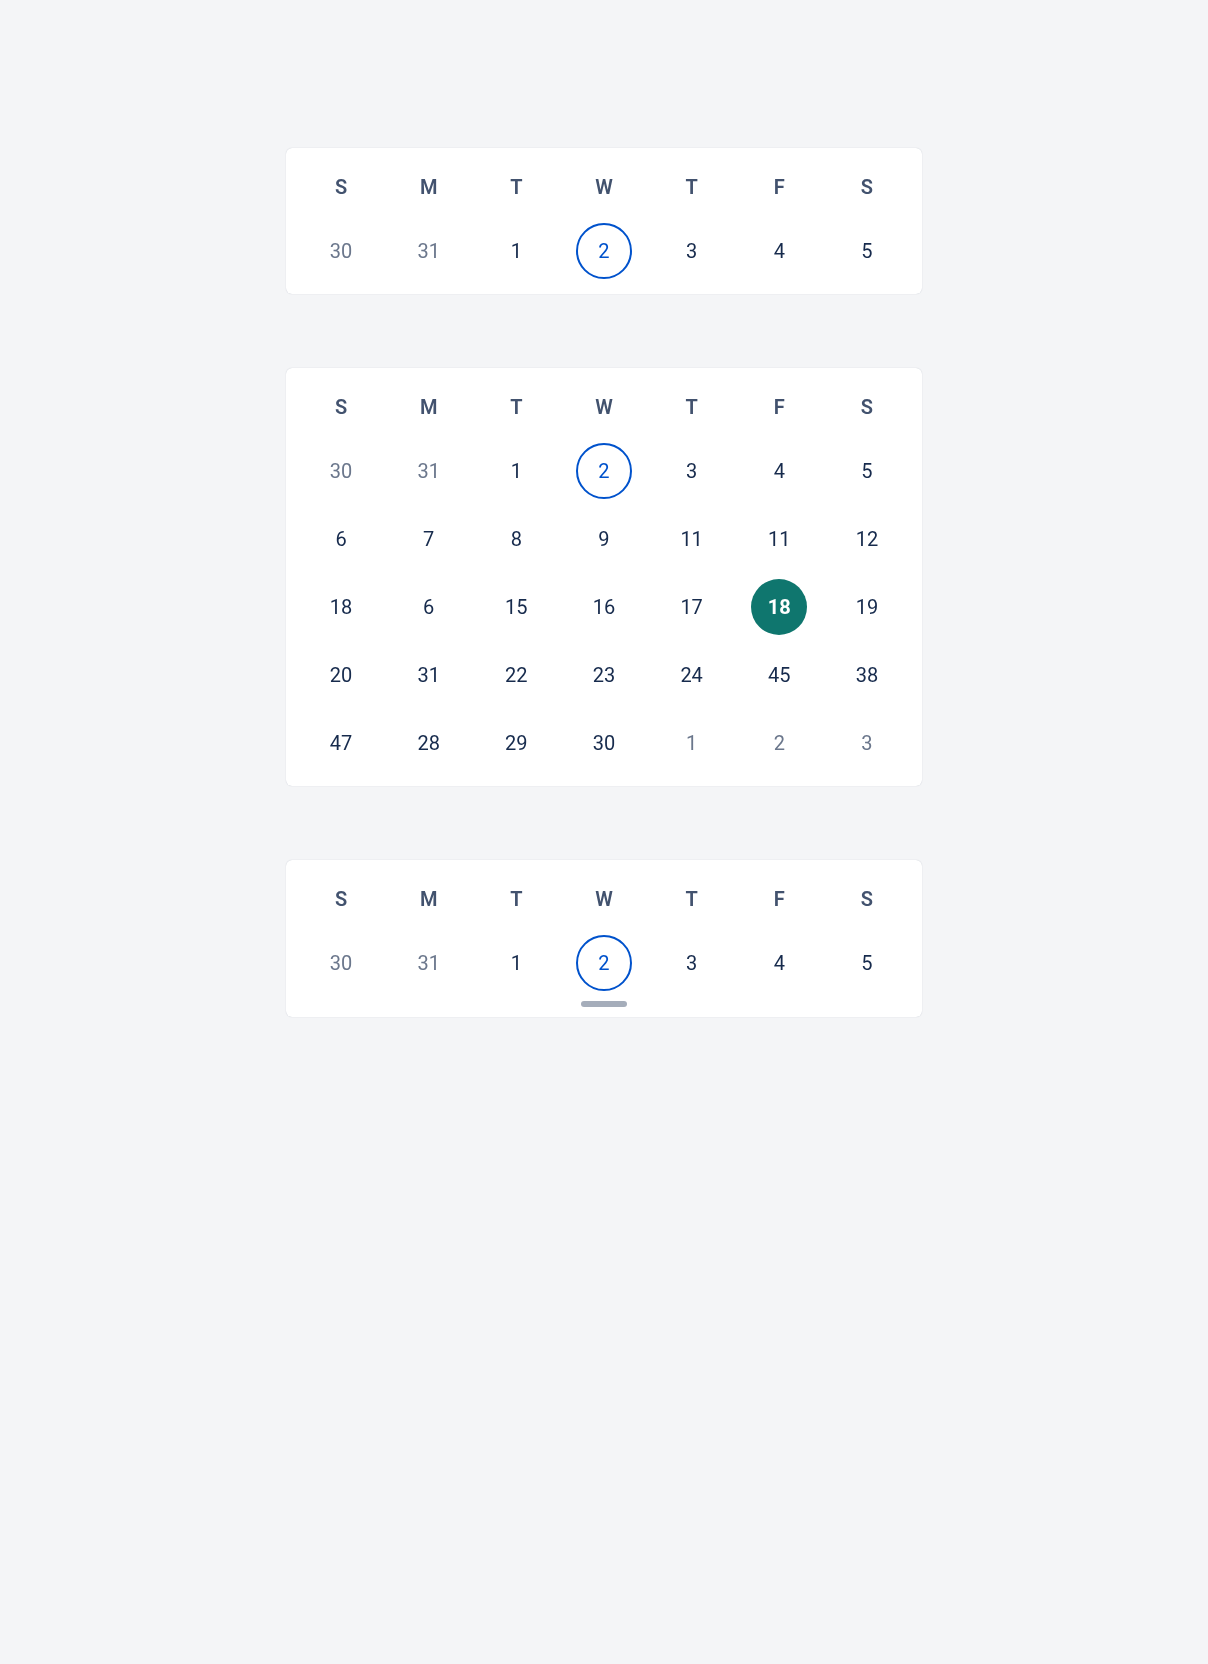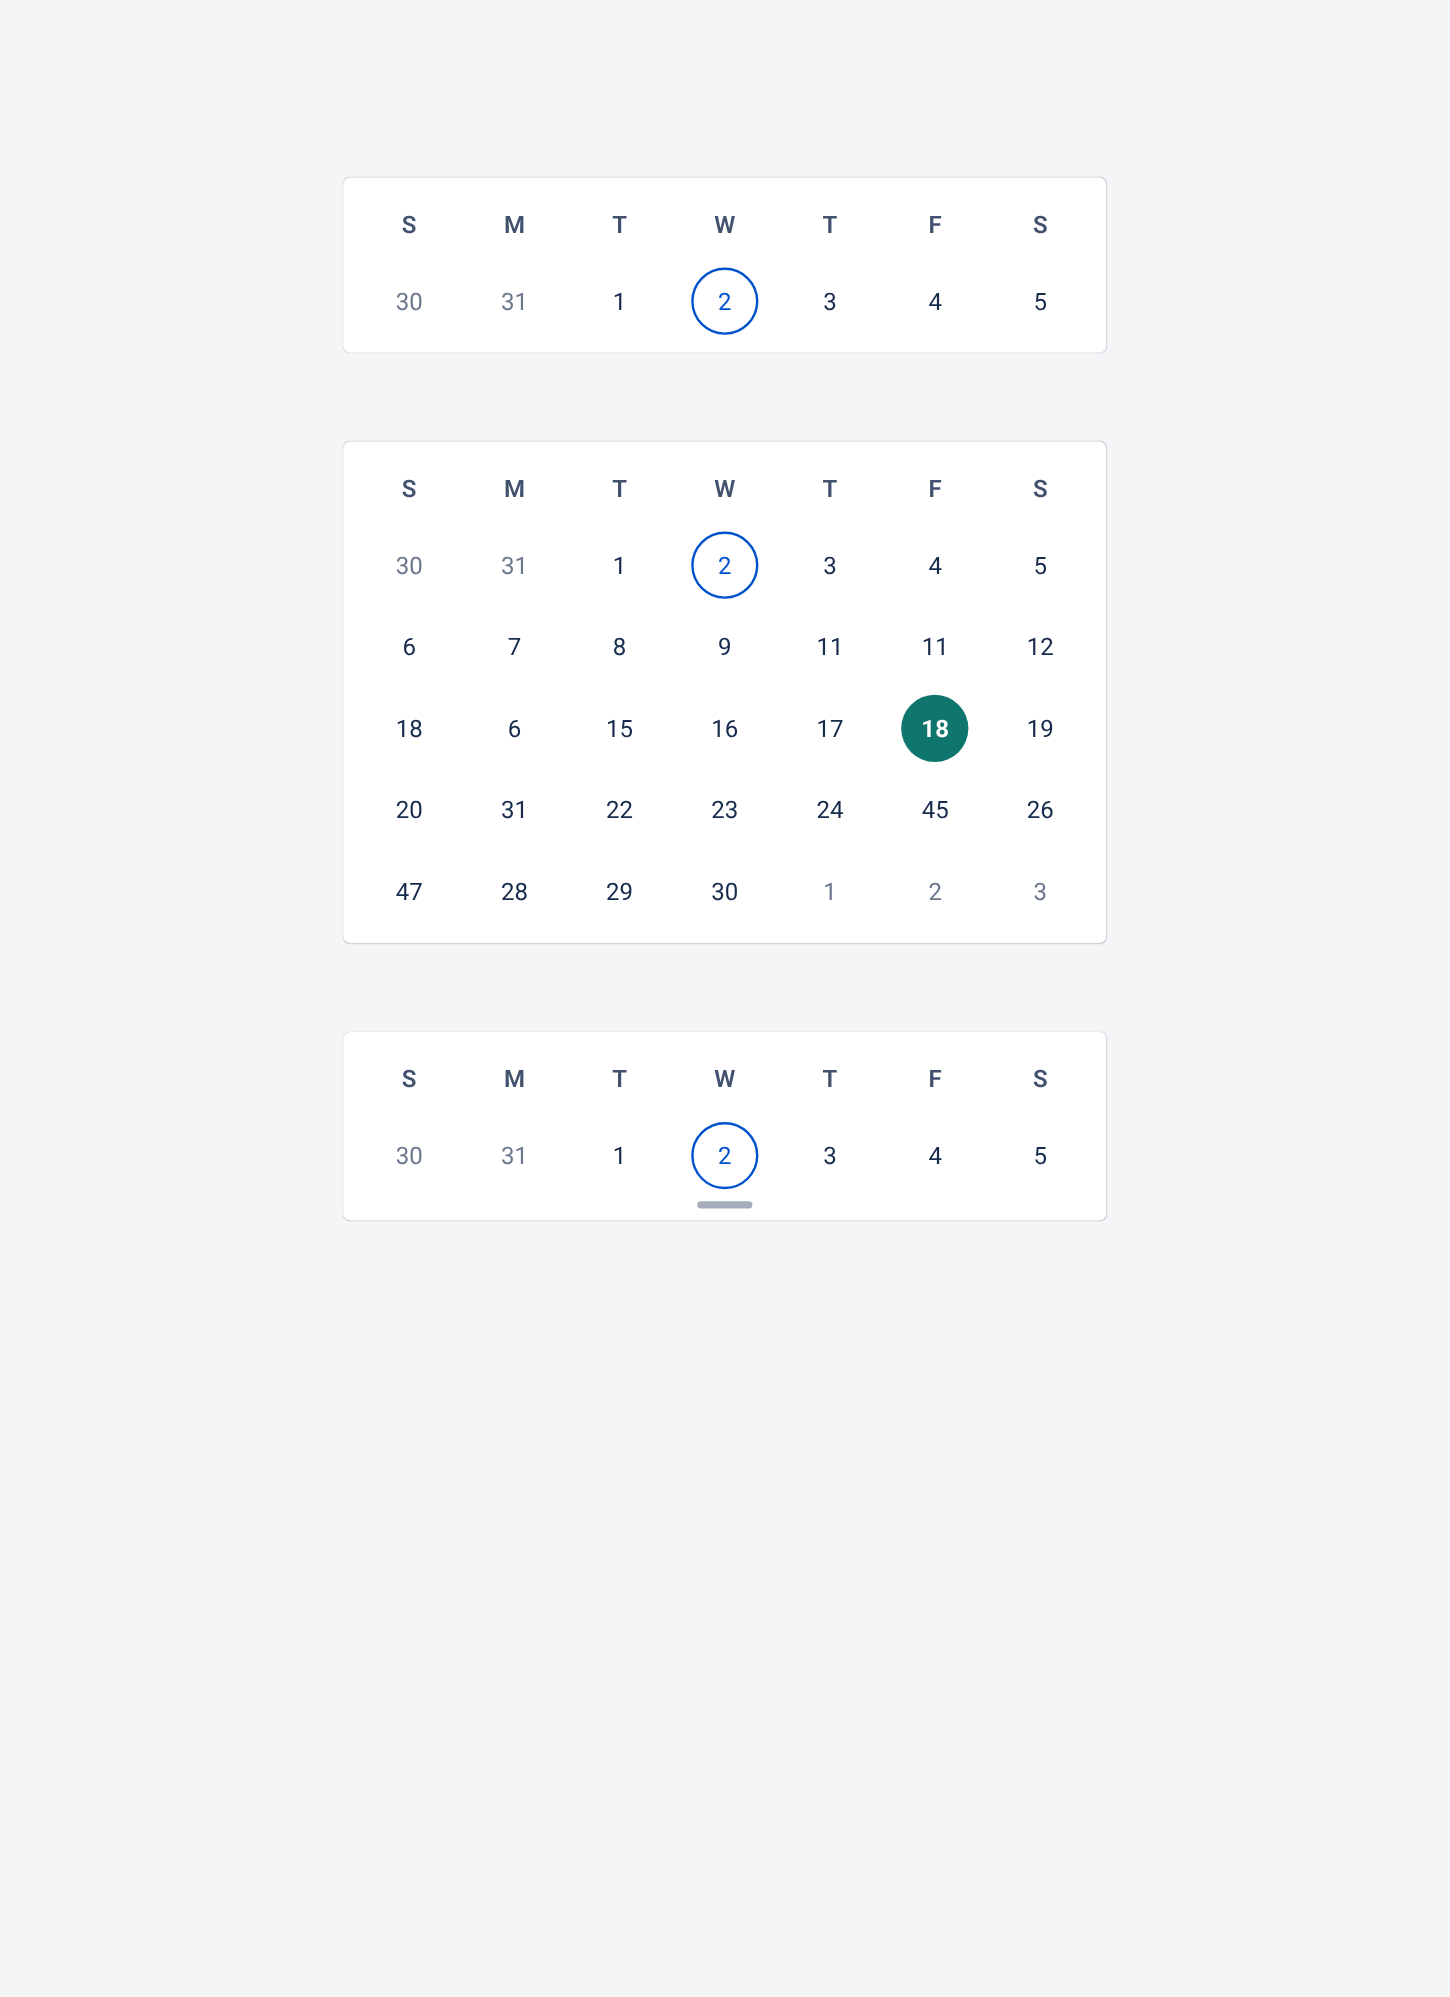--- a/index.html
+++ b/index.html
@@ -135,21 +135,21 @@
         <div class="day-cell selected">18</div>
         <div class="day-cell">19</div>
       </div>
       <div class="week-row">
         <div class="day-cell">20</div>
         <div class="day-cell">31</div>
         <div class="day-cell">22</div>
         <div class="day-cell">23</div>
         <div class="day-cell">24</div>
         <div class="day-cell">45</div>
-        <div class="day-cell">26</div>
+        <div class="day-cell">38</div>
       </div>
       <div class="week-row">
         <div class="day-cell">47</div>
         <div class="day-cell">28</div>
         <div class="day-cell">29</div>
         <div class="day-cell">30</div>
         <div class="day-cell other-month">1</div>
         <div class="day-cell other-month">2</div>
         <div class="day-cell other-month">3</div>
       </div>

